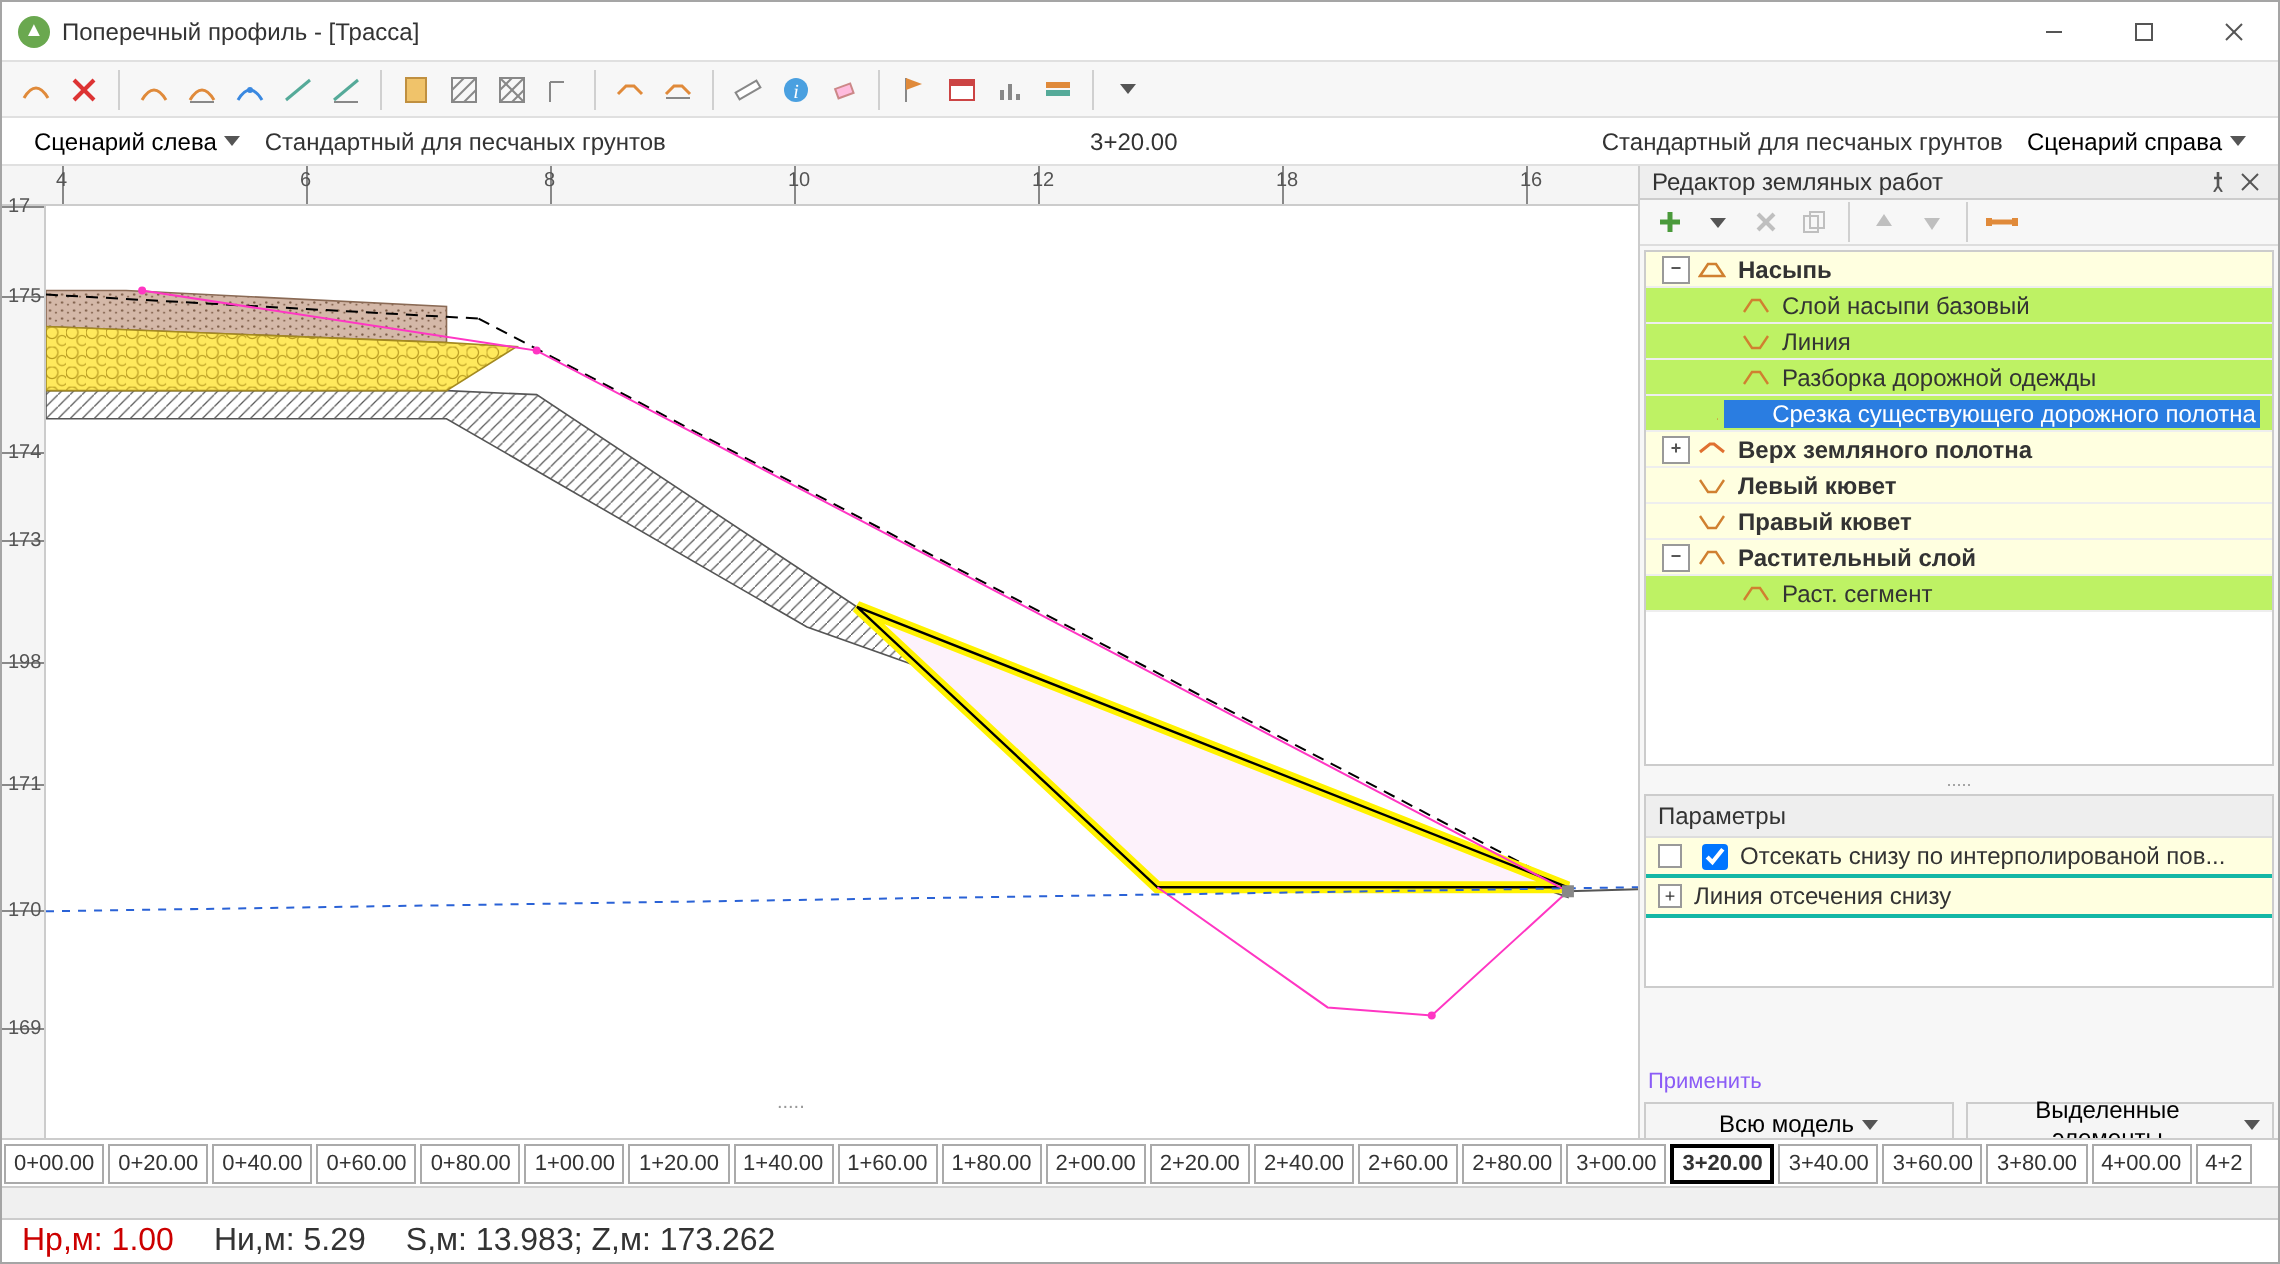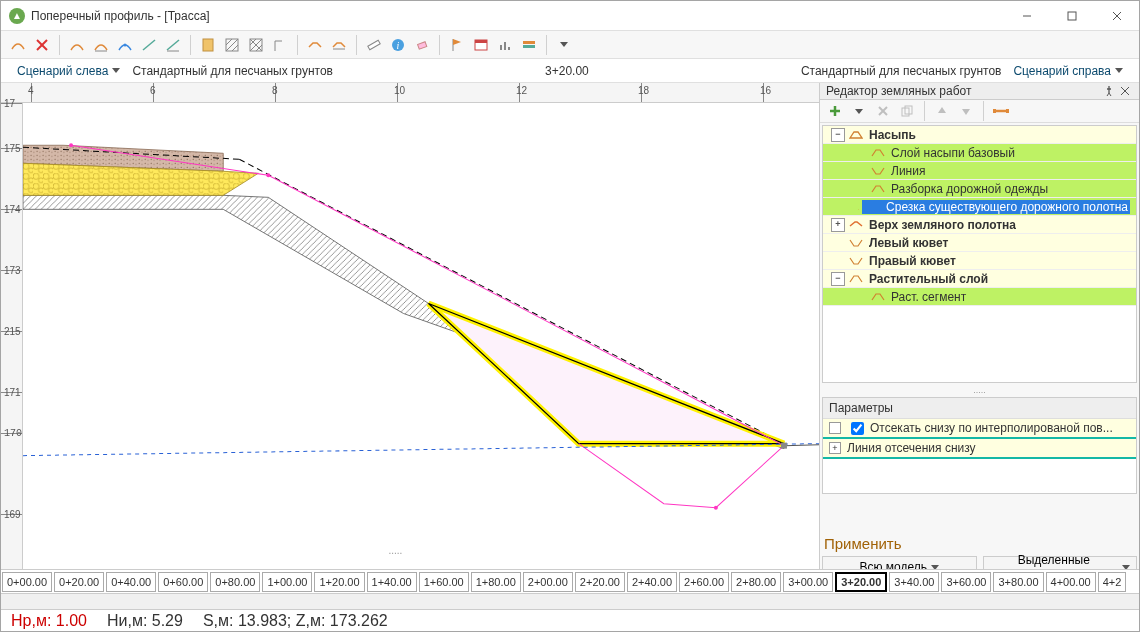--- a/index.html
+++ b/index.html
@@ -8,21 +8,21 @@
   .titlebar { height:30px; display:flex; align-items:center; padding:0 0 0 8px; background:#fff; border-bottom:1px solid #e0e0e0;}
   .titlebar .app-icon { width:16px; height:16px; background:#6aa84f; border-radius:50%; display:flex; align-items:center; justify-content:center; color:#fff; font-size:10px; font-weight:bold; margin-right:6px;}
   .titlebar .title { flex:0 0 auto; }
   .titlebar .spacer { flex:1; }
   .titlebar .winbtn { width:45px; height:30px; display:flex; align-items:center; justify-content:center; color:#555;}
   .titlebar .winbtn.close svg{ stroke:#555;}
   .toolbar { height:28px; display:flex; align-items:center; padding:0 6px; gap:2px; background:#f7f7f7; border-bottom:1px solid #e0e0e0; }
   .tbtn { width:22px; height:22px; display:flex; align-items:center; justify-content:center; border-radius:2px; }
   .tsep { width:1px; height:20px; background:#d0d0d0; margin:0 4px;}
   .scenariobar { height:24px; display:flex; align-items:center; padding:0 10px; border-bottom:1px solid #e0e0e0; font-size:12px; }
-  .scenariobar .label { color:#0c4a6e; }
+  .scenariobar .label { color:#000000; }
   .scenariobar .drop { display:flex; align-items:center; gap:4px; padding:0 6px; }
   .scenariobar .center { flex:1; text-align:center; }
   .content { flex:1; display:flex; min-height:0; }
   .drawing-area { flex:1; display:flex; flex-direction:column; min-width:0; }
   .ruler-h { height:20px; background:#f5f5f5; border-bottom:1px solid #ccc; position:relative; font-size:10px; color:#555;}
   .ruler-h .tick { position:absolute; top:0; bottom:0; border-left:1px solid #888; }
   .ruler-h .tick span { position:absolute; top:2px; left:-4px; }
   .drawing-body { flex:1; display:flex; min-height:0;}
   .ruler-v { width:22px; background:#f5f5f5; border-right:1px solid #ccc; position:relative; font-size:10px; color:#555;}
   .ruler-v .tick { position:absolute; left:0; right:0; border-top:1px solid #888; }
@@ -45,21 +45,21 @@
   .indent1 { padding-left:8px;}
   .indent2 { padding-left:30px;}
   .resizer { height:10px; cursor:row-resize; color:#999; text-align:center; font-size:9px; user-select:none;}
   .params { margin:2px; border:1px solid #ccc; background:#fff; flex:0 0 auto;}
   .params .phead { background:#eee; padding:3px 6px; font-size:12px; border-bottom:1px solid #ddd;}
   .params .prow { display:flex; align-items:center; height:20px; background:#ffffe0; border-bottom:2px solid #14b8a6; padding-left:6px; font-size:12px;}
   .params .prow .pexp { width:12px; height:12px; border:1px solid #999; background:#fff; display:flex; align-items:center; justify-content:center; font-size:9px; margin-right:6px;}
   .params .prow input[type=checkbox]{ margin-right:6px;}
   .params .blank { height:34px; background:#fff;}
   .apply { margin:4px 2px 2px 2px;}
-  .apply .ahead { font-size:15px; color:#a16207; padding:2px 2px 4px 2px;margin-top:33px;}
+  .apply .ahead { font-size:11px; color:#8b5cf6; padding:2px 2px 4px 2px;margin-top:33px;}
   .apply .arow { display:flex; gap:6px;}
   .apply button { flex:1; height:22px; background:#f5f5f5; border:1px solid #ccc; font-size:12px; display:flex; align-items:center; justify-content:center; gap:4px;}
   .stations { height:24px; border-top:1px solid #ccc; display:flex; align-items:center; overflow:hidden; font-size:11px; background:#fff;}
   .stations .st { height:20px; padding:0 4px; display:flex; align-items:center; border:1px solid #aaa; margin:0 1px; background:#fff; white-space:nowrap;text-align:center;}
   .stations .st.active { border:2px solid #000; font-weight:bold;}
   .status { height:22px; border-top:1px solid #ccc; display:flex; align-items:center; padding:0 10px; gap:20px; font-size:16px; background:#fff;}
   .status .red { color:#c00;}
   .hscroll { height:16px; background:#f0f0f0; border-top:1px solid #ccc;}
   .chev { width:0; height:0; border-left:4px solid transparent; border-right:4px solid transparent; border-top:5px solid #555; display:inline-block;}
   svg { display:block;}
@@ -265,33 +265,33 @@
       </div>
       <div class="drawing-body">
 
         <div class="ruler-v">
           <div class="tick" style="top:0px;">
               <span>17</span>
             </div>
           <div class="tick" style="top:45px;">
               <span>175</span>
             </div>
-          <div class="tick" style="top:106px;">
+          <div class="tick" style="top:123px;">
               <span>174</span>
             </div>
           <div class="tick" style="top:167px;">
               <span>173</span>
             </div>
           <div class="tick" style="top:228px;">
-              <span>215</span>
+              <span>198</span>
             </div>
           <div class="tick" style="top:289px;">
               <span>171</span>
             </div>
-          <div class="tick" style="top:330px;font-family:Liberation Mono, monospace;">
+          <div class="tick" style="top:352px;">
               <span>170</span>
             </div>
           <div class="tick" style="top:411px;">
               <span>169</span>
             </div>
         </div>
 
         <div class="canvas">
           <svg width="100%" height="100%" viewBox="0 0 795 445">
             <defs>

